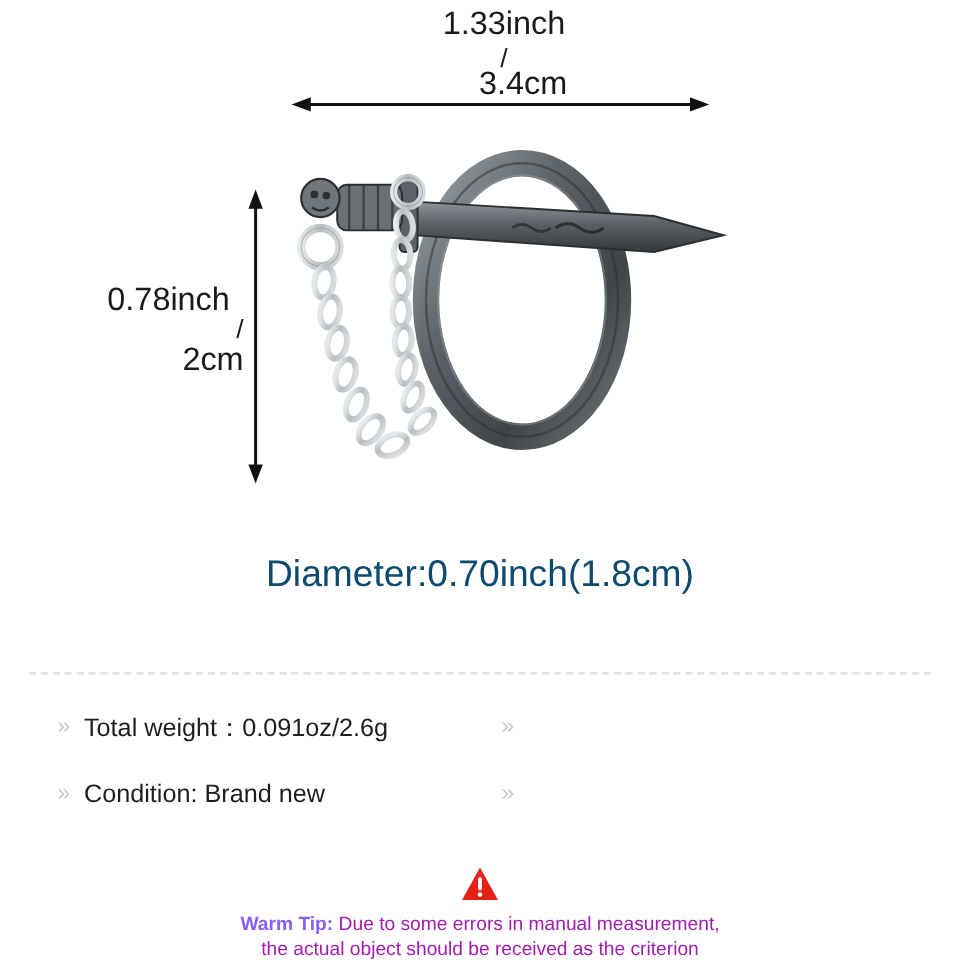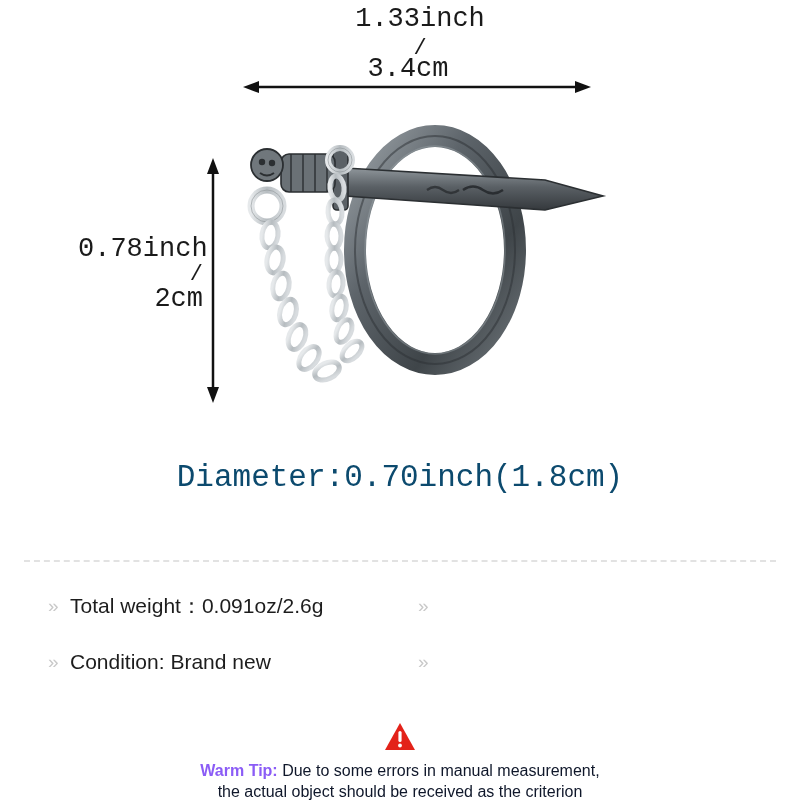--- a/index.html
+++ b/index.html
@@ -14,21 +14,20 @@
     color: #1a1a1a;
     overflow: hidden;
     position: relative;
   }
 
   
   #product-area {
     position: relative;
     width: 704px;
     height: 560px;
-    font-family: Liberation Mono, monospace;
   }
 
   
   .dim-text {
     position: absolute;
     text-align: center;
     font-size: 27px;
     color: #1a1a1a;
     letter-spacing: 0px;
     white-space: nowrap;
@@ -38,21 +37,21 @@
     top: 4px;
     width: 280px;
   }
   #top-dim-slash {
     left: 280px;
     top: 36px;
     width: 280px;
     font-size: 22px;
   }
   #top-dim-cm {
-    left: 268px;
+    left: 296px;
     top: 54px;
     width: 280px;
     text-align: center;
   }
 
   #top-arrow {
     position: absolute;
     left: 243px;
     top: 80px;
     width: 348px;
@@ -161,21 +160,21 @@
     text-align: center;
     font-size: 16px;
     color: #d9534f;
     line-height: 21px;
   }
   #warn-label {
     font-weight: bold;
     color: #8b5cf6;
   }
   #warn-line1, #warn-line2 {
-    color: #0f172a;
+    color: #a21caf;
   }
 </style>
 </head>
 <body>
 
 <div id="product-area">
 
   <div class="dim-text" id="top-dim-inch">1.33inch</div>
   <div class="dim-text" id="top-dim-slash">/</div>
   <div class="dim-text" id="top-dim-cm">3.4cm</div>

